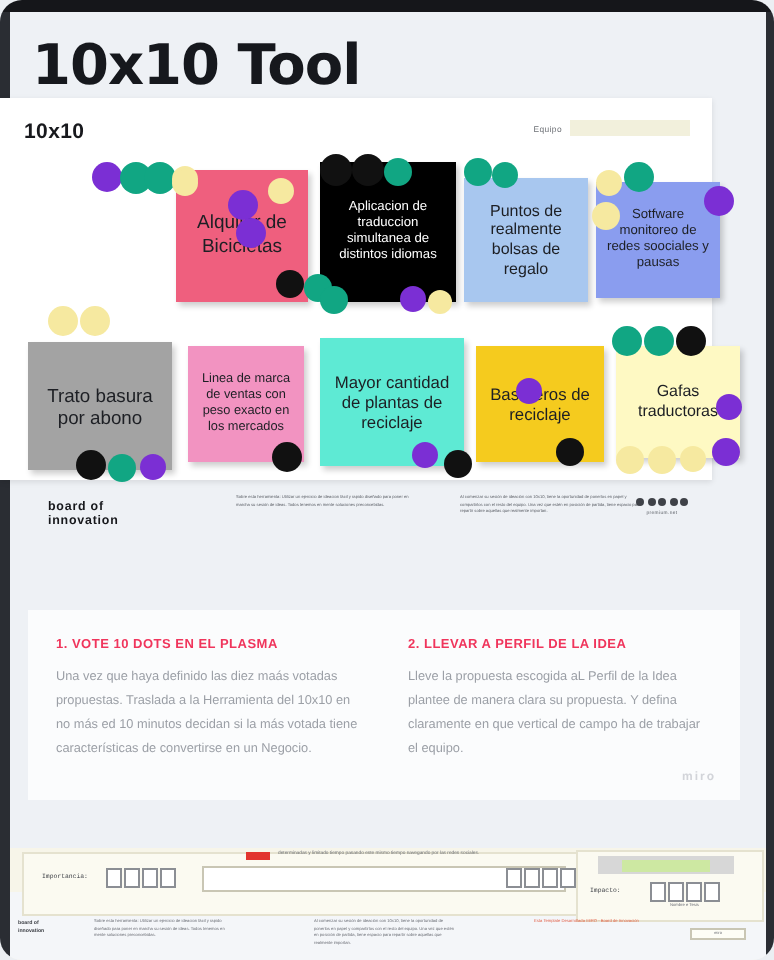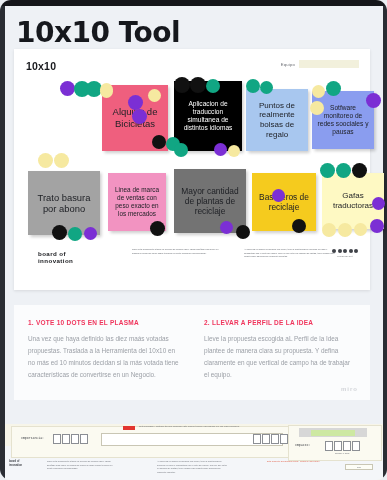--- a/index.html
+++ b/index.html
@@ -18,21 +18,21 @@
 
   
   .page-title{
     position:absolute;left:16px;top:16px;
     font-size:28px;font-weight:700;letter-spacing:-0.5px;color:#16181d;
     font-family:"DejaVu Sans", sans-serif;
   }
 
   
   .board-card{
-    position:absolute;left:14px;top:49px;width:356px;height:241px;
+    position:absolute;left:0;top:49px;width:356px;height:191px;
     background:#ffffff;box-shadow:0 1px 3px rgba(0,0,0,.10);
   }
   .board-head{position:absolute;left:12px;top:11px;font-size:10.5px;font-weight:700;color:#18191d;letter-spacing:.2px;}
   .equipo-wrap{position:absolute;right:11px;top:11px;display:flex;align-items:center;gap:4px;}
   .equipo-label{font-size:4.2px;color:#6d7076;letter-spacing:.2px;}
   .equipo-field{width:60px;height:8px;background:#f2f0dc;}
 
   
   .grid{position:absolute;left:10px;top:30px;width:338px;}
   .row{position:relative;height:84px;}
@@ -153,21 +153,21 @@
           <div class="dot" style="left: 286px; top: 22px; width: 14px; height: 14px; background: rgb(246, 233, 160);"></div>
           <div class="dot" style="left: 342px; top: 14px; width: 15px; height: 15px; background: rgb(123, 47, 212);"></div>
         </div>
       <div class="row" id="row2">
           <div class="note" style="left: 4px; top: 8px; width: 72px; height: 64px; background: #a3a3a3; color: rgb(29, 31, 36); font-size: 9.4px;">
             <span>Trato basura por abono</span>
           </div>
           <div class="note" style="left: 84px; top: 10px; width: 58px; height: 58px; background: rgb(242, 147, 193); color: rgb(29, 31, 36); font-size: 6.4px;">
             <span>Linea de marca de ventas con peso exacto en los mercados</span>
           </div>
-          <div class="note" style="left: 150px; top: 6px; width: 72px; height: 64px; background: #737373; color: rgb(29, 31, 36); font-size: 8.4px;">
+          <div class="note" style="left: 150px; top: 6px; width: 72px; height: 64px; background: #5eead4; color: rgb(29, 31, 36); font-size: 8.4px;">
             <span>Mayor cantidad de plantas de reciclaje</span>
           </div>
           <div class="note" style="left: 228px; top: 10px; width: 64px; height: 58px; background: rgb(245, 203, 30); color: rgb(29, 31, 36); font-size: 8.4px;">
             <span>Basureros de reciclaje</span>
           </div>
           <div class="note" style="left: 298px; top: 10px; width: 62px; height: 56px; background: #fef9c3; color: rgb(29, 31, 36); font-size: 8px;">
             <span>Gafas traductoras</span>
           </div>
           <div class="dot" style="left: 14px; top: -10px; width: 15px; height: 15px; background: rgb(246, 233, 160);"></div>
           <div class="dot" style="left: 30px; top: -10px; width: 15px; height: 15px; background: rgb(246, 233, 160);"></div>

